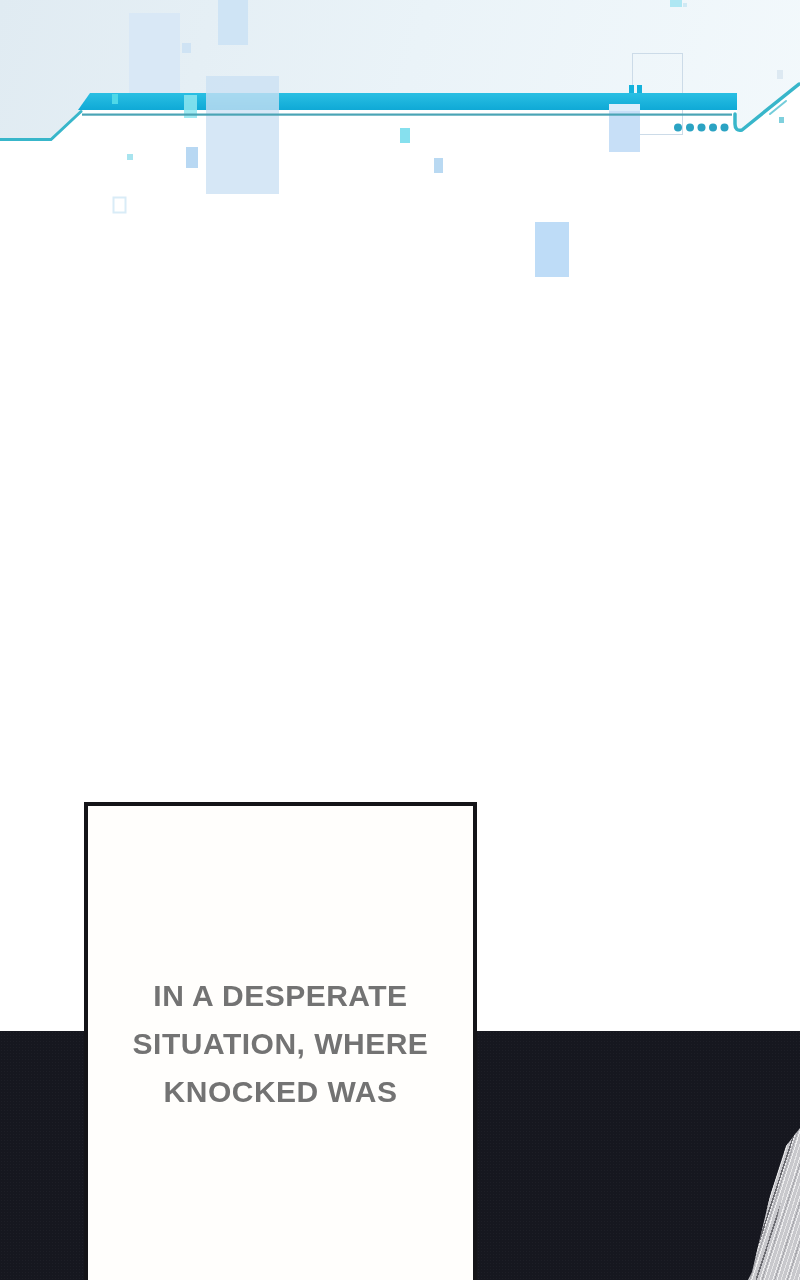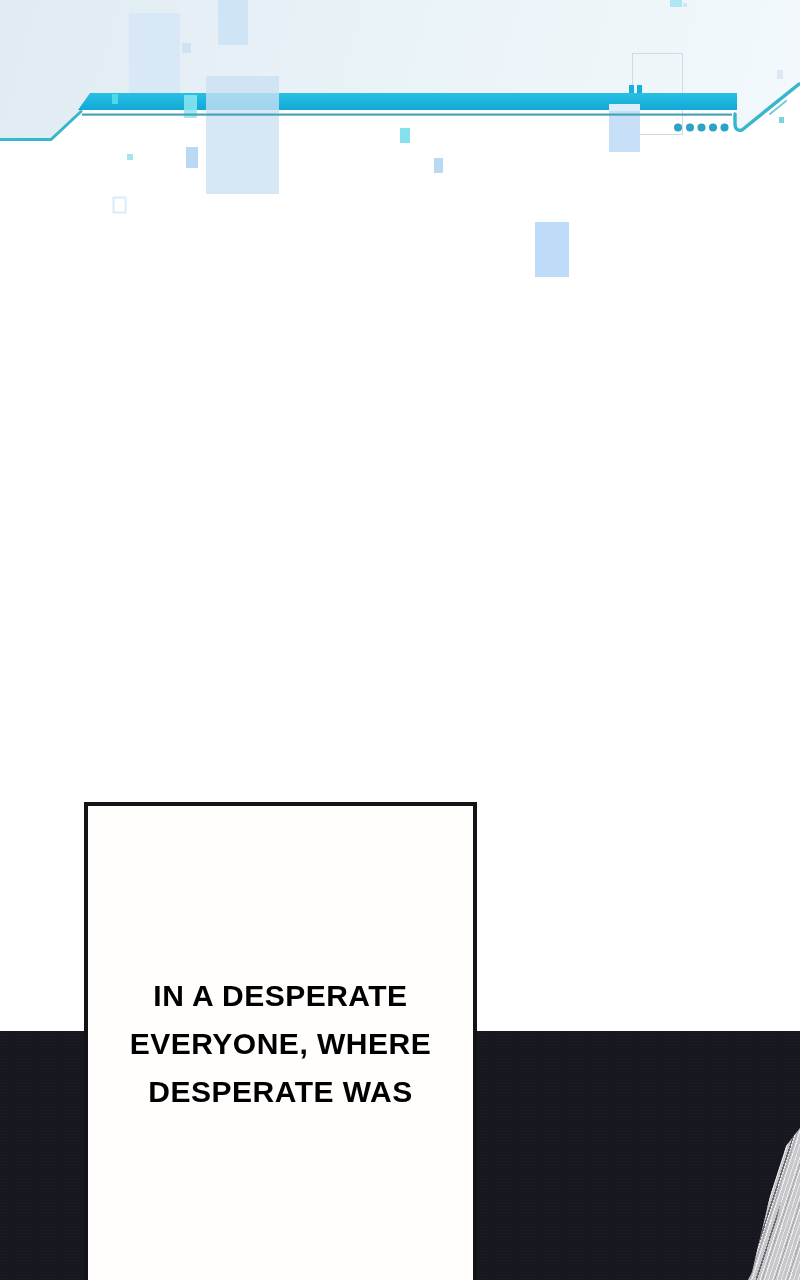--- a/index.html
+++ b/index.html
@@ -61,21 +61,21 @@
     z-index: 3;
     display: flex; flex-direction: column;
     align-items: center;
     padding-top: 166px;
   }
   .narration-line {
     font-weight: 700;
     font-size: 30px;
     line-height: 48px;
     letter-spacing: 0.5px;
-    color: #000000;
+    color: #737373;
     text-align: center;
     white-space: nowrap;
   }
 </style>
 </head>
 <body>
 
 <svg class="header-deco" width="800" height="300" viewBox="0 0 800 300" xmlns="http://www.w3.org/2000/svg">
   <defs>
     <linearGradient id="bandGrad" x1="0" y1="0" x2="800" y2="220" gradientUnits="userSpaceOnUse">
@@ -146,15 +146,15 @@
 
 <div class="dark-panel">
   <div class="noise"></div>
   <div class="wedge">
     <div class="wedge-streaks"></div>
   </div>
 </div>
 
 <div class="narration-box">
   <div class="narration-line">IN A DESPERATE</div>
-  <div class="narration-line">EVERYONE, WHERE</div>
-  <div class="narration-line">DESPERATE WAS</div>
+  <div class="narration-line">SITUATION, WHERE</div>
+  <div class="narration-line">KNOCKED WAS</div>
 </div>
 
 </body></html>

